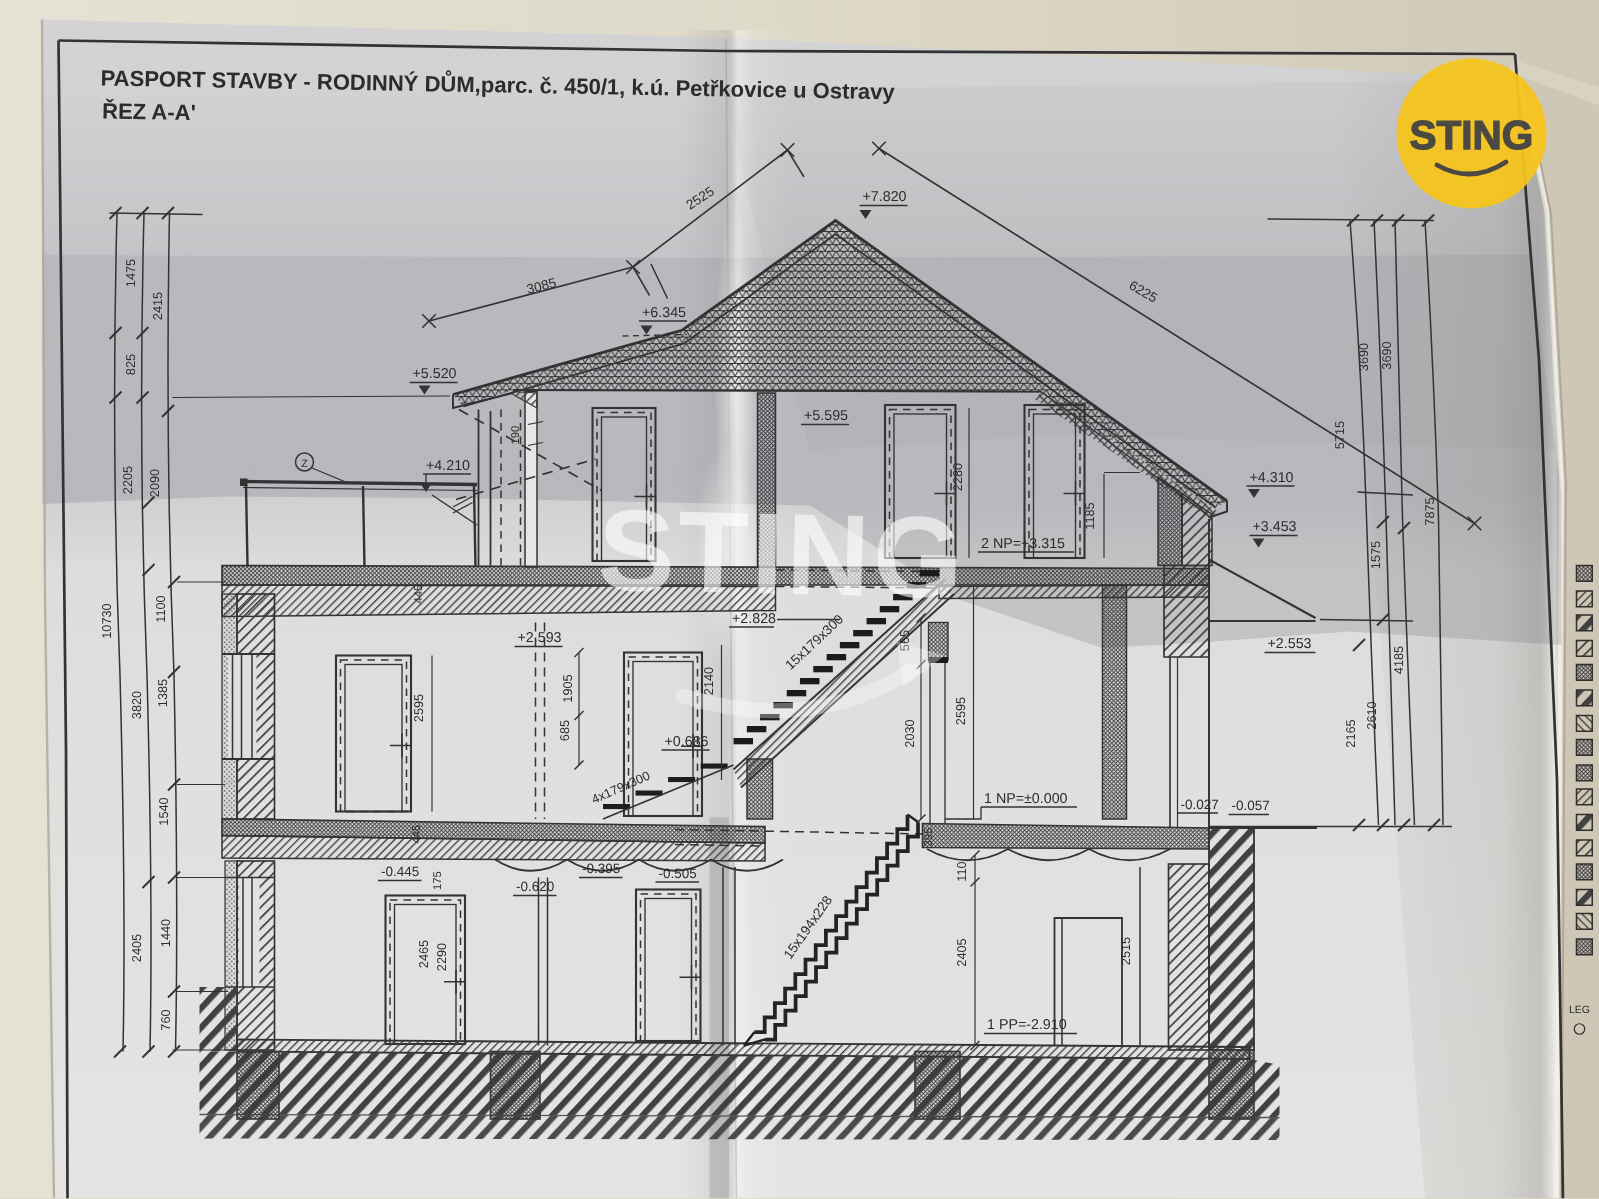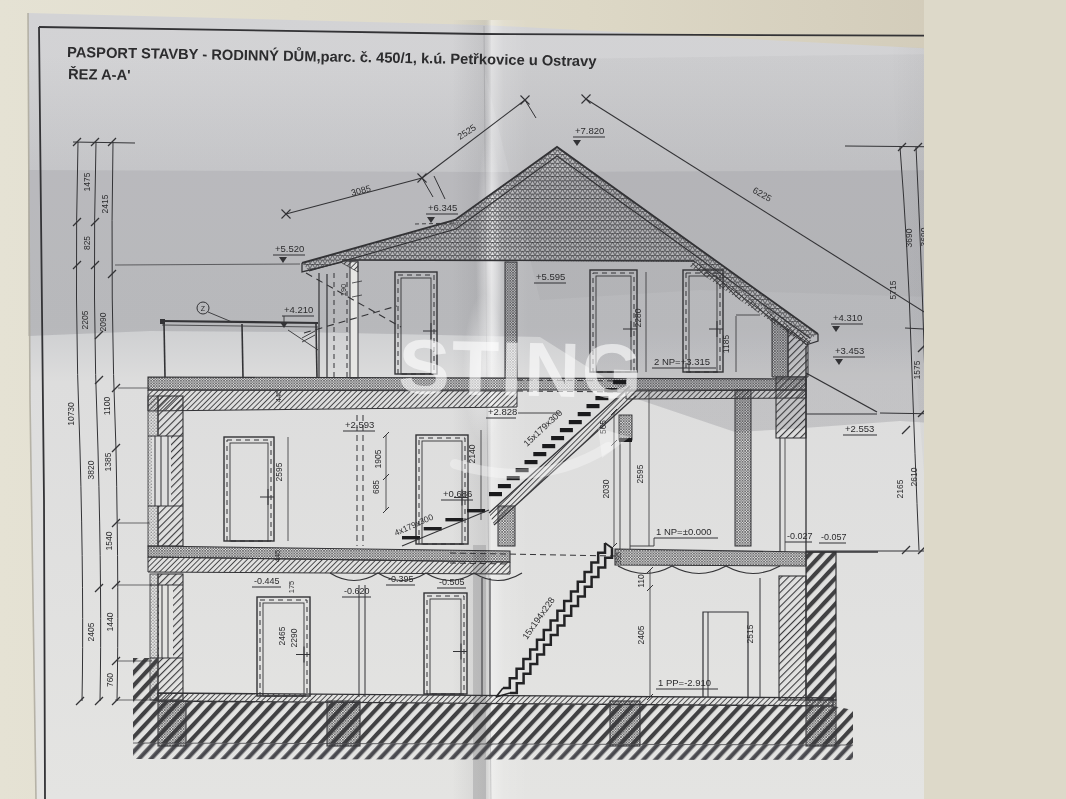--- a/index.html
+++ b/index.html
@@ -1,16 +1,16 @@
 <!DOCTYPE html>
 <html><head>
 <meta charset="utf-8">
 <style>
 html,body{margin:0;padding:0;background:#ddd9c9;}
-#wrap{width:924px;height:799px;overflow:hidden;position:relative;font-family:"Liberation Sans",sans-serif;}
+#wrap{width:1066px;height:799px;overflow:hidden;position:relative;font-family:"Liberation Sans",sans-serif;}
 svg{display:block;}
 </style>
 </head>
 <body>
 <div id="wrap">
 <svg width="1066" height="799" viewBox="0 0 1066 799">
 <defs>
 <linearGradient id="bgGrad" x1="0" y1="0" x2="1" y2="0">
  <stop offset="0" stop-color="#e5e2d4"></stop>
  <stop offset="0.55" stop-color="#ddd8c6"></stop>

